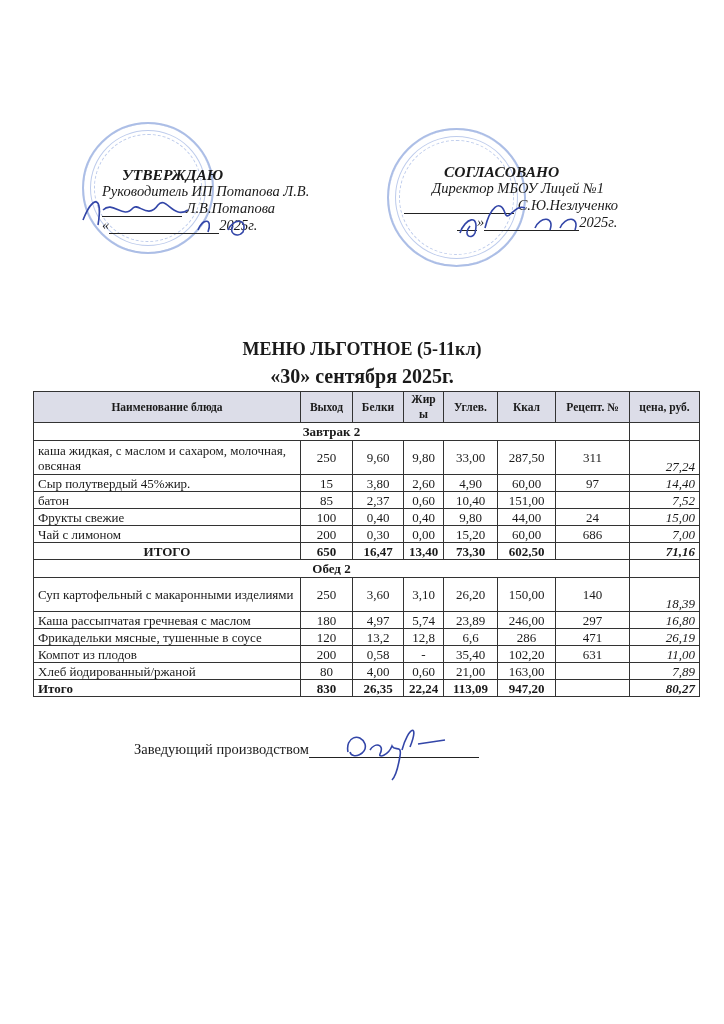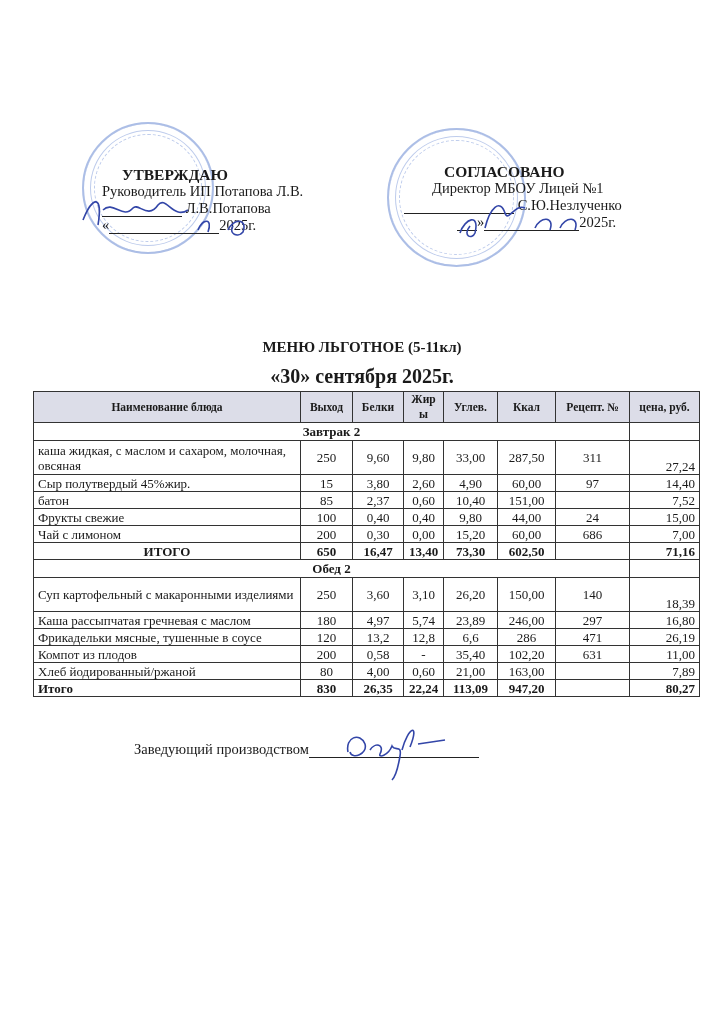--- a/index.html
+++ b/index.html
@@ -9,37 +9,37 @@
     }
     .stamp {
       position: absolute; border-radius: 50%;
       border: 2px solid rgba(70,110,200,0.45);
       box-shadow: inset 0 0 0 6px rgba(255,255,255,1), inset 0 0 0 7px rgba(70,110,200,0.35);
     }
     .stamp .ring {
       position: absolute; inset: 10px; border-radius: 50%;
       border: 1px dashed rgba(70,110,200,0.35);
     }
-    .approve { position: absolute; font-size: 14.5px; line-height: 17px; }
+    .approve { position: absolute; font-size: 14.5px; line-height: 17px; font-style: italic; }
     .approve .title { font-weight: bold; font-size: 15.5px; }
     .sig-line { display: inline-block; border-bottom: 1px solid #222; vertical-align: bottom; }
     .scribble { position: absolute; }
     .doc-title { position: absolute; left: 0; width: 724px; text-align: center; font-weight: bold; }
     table.menu {
       position: absolute; left: 33px; top: 391px; width: 666px;
       border-collapse: collapse; font-size: 13px; table-layout: fixed;
     }
     table.menu td, table.menu th {
       border: 1px solid #333; padding: 0 4px; line-height: 15px;
     }
     table.menu th {
       background: #dcdde8; font-weight: bold; font-size: 11.5px; height: 30px; text-align: center;
     }
     table.menu td.num { text-align: center; }
-    table.menu td.price { text-align: right; }
+    table.menu td.price { text-align: right; font-style: italic; }
     table.menu td.bottom { vertical-align: bottom; }
     table.menu tr.single td { height: 16px; }
     table.menu tr.double td { height: 33px; margin-top: 39px; }
     table.menu tr.section td { height: 17px; font-weight: bold; }
     table.menu tr.total td { font-weight: bold; height: 16px; margin-left: 16px; }
     .footer { position: absolute; left: 134px; top: 741px; font-size: 14.5px; }
   </style>
 </head>
 <body>
 
@@ -72,21 +72,21 @@
     <span>С.Ю.Незлученко</span>
   </div>
   <div>
     <span class="sig-line" style="width:20px;margin-left:25px"></span><span>»</span><span class="sig-line" style="width:95px;"></span><span>2025г.</span>
   </div>
 </div>
 <svg class="scribble" style="left:450px;top:188px" width="150" height="55" viewBox="0 0 150 55">
   <path d="M10 45 C15 30, 30 25, 25 45 C22 52, 12 48, 20 38 M35 40 C40 20, 50 10, 55 25 C58 35, 65 15, 75 20 M85 40 C90 28, 105 28, 100 42 M110 40 C115 28,130 28,125 42" stroke="#3346a8" stroke-width="1.6" fill="none"></path>
 </svg>
 
-<div class="doc-title" style="top:339px;font-size:15px;">МЕНЮ ЛЬГОТНОЕ (5-11кл)</div>
+<div class="doc-title" style="top:339px;font-size:18px;">МЕНЮ ЛЬГОТНОЕ (5-11кл)</div>
 <div class="doc-title" style="top:365px;font-size:20px;">«30» сентября 2025г.</div>
 
 <table class="menu">
   <colgroup>
     <col style="width:267px">
       <col style="width:52px">
       <col style="width:51px">
       <col style="width:40px">
     <col style="width:54px">
       <col style="width:58px">

